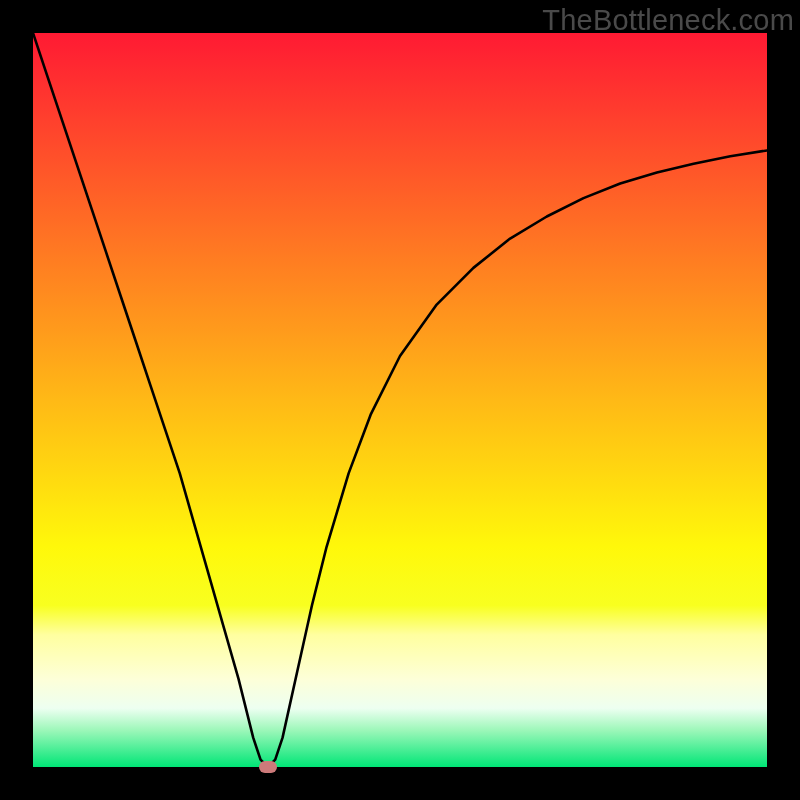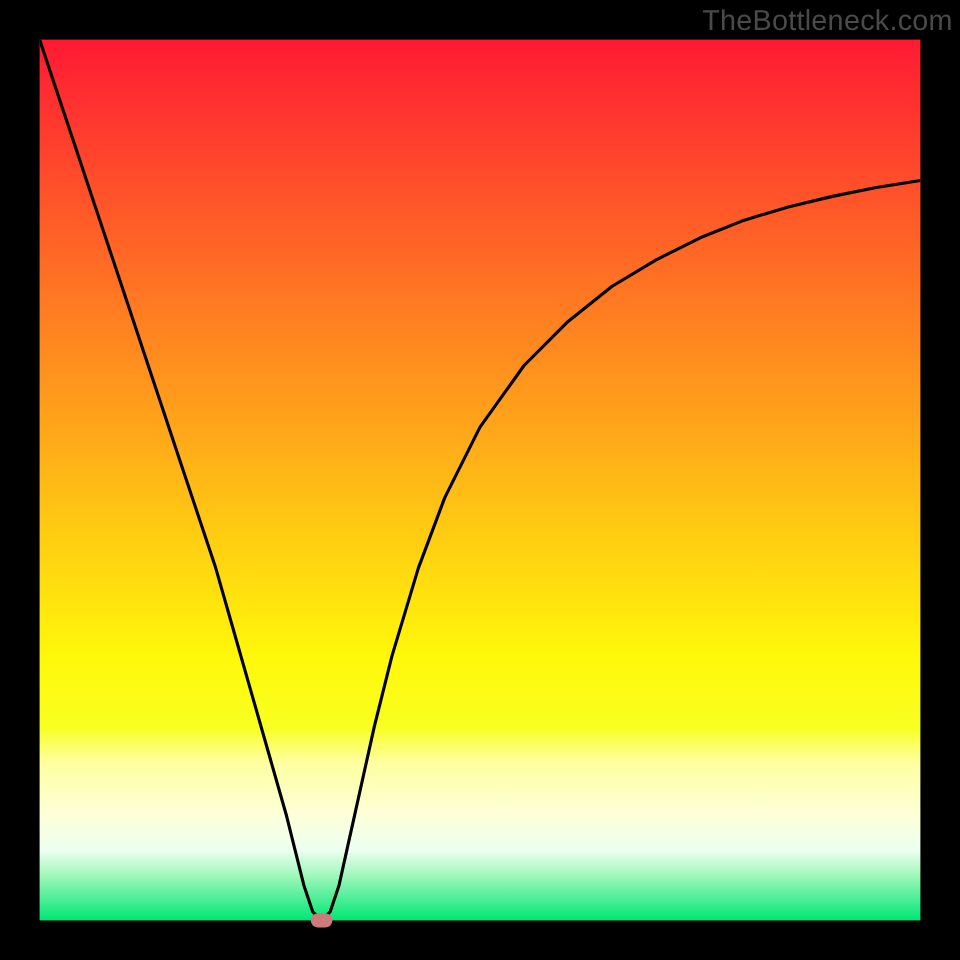--- a/index.html
+++ b/index.html
@@ -54,21 +54,21 @@
     height: 12px;
     border-radius: 6px;
     background: #cd7a7a;
     transform: translate(-50%, -50%);
   }
   .watermark {
     position: absolute;
     top: 4px;
     right: 6px;
     color: #4a4a4a;
-    font-size: 24px;
+    font-size: 29px;
     font-weight: 400;
     letter-spacing: 0.2px;
     user-select: none;
   }
 </style>
 </head>
 <body>
 
 <div class="stage">
   <div class="watermark">TheBottleneck.com</div>

